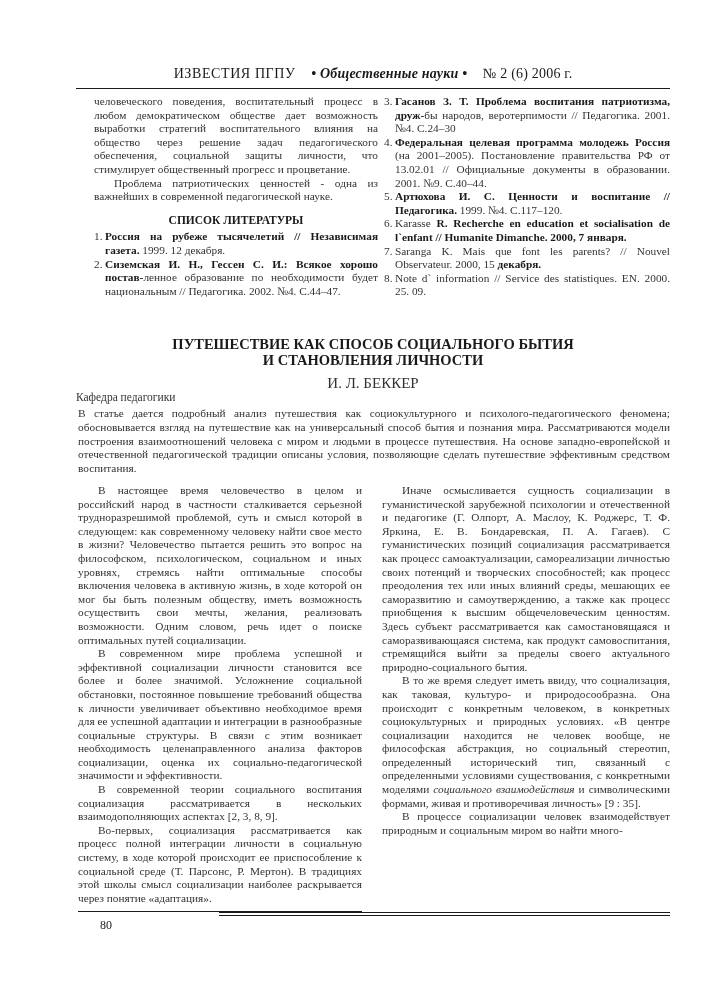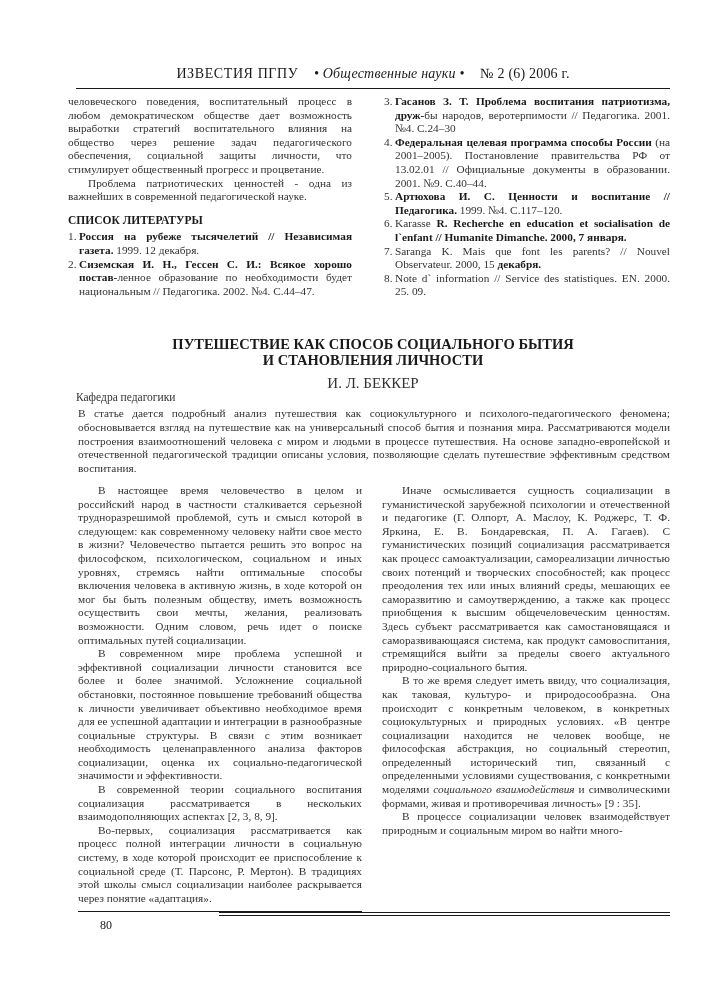--- a/index.html
+++ b/index.html
@@ -2,26 +2,26 @@
 <html><head>
 <meta charset="utf-8">
 <style>
   html, body { margin: 0; padding: 0; background: #ffffff; }
   body { width: 709px; height: 1003px; position: relative; overflow: hidden;
          font-family: "Liberation Serif", "DejaVu Serif", serif; color: #2b2b2b; }
   .abs { position: absolute; }
   .header { left: 76px; top: 66px; width: 594px; height: 20px; text-align: center;
             font-size: 14px; color: #1a1a1a; letter-spacing: 0.2px; }
   .header .journal { letter-spacing: 0.6px; }
-  .header .section { font-style: italic; font-weight: normal; margin: 0 12px; text-align: right; }
+  .header .section { font-style: italic; font-weight: bold; margin: 0 12px; text-align: right; }
   .header-rule { left: 76px; top: 88px; width: 594px; height: 0; border-top: 1.3px solid #1a1a1a; }
   .col { font-size: 11.3px; line-height: 13.6px; text-align: justify; color: #333; }
   .col p { margin: 0; }
   .indent { text-indent: 20px; }
-  .refs-title { font-weight: bold; font-size: 11.5px; margin: 10px 0 3px 0; color: #1a1a1a; }
+  .refs-title { text-align: center; font-weight: bold; font-size: 11.5px; margin: 10px 0 3px 0; color: #1a1a1a; }
   .ref { position: relative; padding-left: 11px; margin: 0; }
   .ref .num { position: absolute; left: 0; top: 0; }
   .b { font-weight: bold; color: #1a1a1a; }
   .title { left: 76px; top: 336px; width: 594px; text-align: center; font-weight: bold;
            font-size: 14.5px; line-height: 16px; color: #1a1a1a; }
   .author { left: 76px; top: 375px; width: 594px; text-align: center; font-size: 15px; color: #333; }
   .dept { left: 76px; top: 391px; width: 594px; text-align: left; font-size: 11.5px; color: #333; }
   .abstract { left: 78px; top: 407px; width: 592px; font-size: 11.3px;
               line-height: 13.8px; text-align: justify; color: #333; }
   .foot-rule-left { left: 78px; top: 911px; width: 284px; border-top: 1.2px solid #1a1a1a; }
@@ -32,38 +32,38 @@
 </head>
 <body>
 
 <div class="abs header">
   <span class="journal">ИЗВЕСТИЯ ПГПУ</span>
   <span class="section">• Общественные науки •</span>
   <span>№ 2 (6) 2006 г.</span>
 </div>
 <div class="abs header-rule"></div>
 
-<div class="abs col" style="left:68px; top:95px; width:284px;">
+<div class="abs col" style="left:94px; top:95px; width:284px;">
   <p>человеческого поведения, воспитательный процесс в любом демократическом обществе дает возможность выработки стратегий воспитательного влияния на общество через решение задач педагогического обеспечения, социальной защиты личности, что стимулирует общественный прогресс и процветание.</p>
   <p class="indent">Проблема патриотических ценностей - одна из важнейших в современной педагогической науке.</p>
   <div class="refs-title">СПИСОК ЛИТЕРАТУРЫ</div>
   <div class="ref">
     <span class="num">1.</span><span class="b">Россия на рубеже тысячелетий // Независимая газета.</span><span> 1999. 12 декабря.</span>
   </div>
   <div class="ref">
     <span class="num">2.</span><span class="b">Сиземская  И. Н., Гессен С. И.: Всякое хорошо постав-</span><span>ленное образование по необходимости будет национальным // Педагогика. 2002. №4. С.44–47.</span>
   </div>
 </div>
 
 <div class="abs col" style="left:384px; top:95px; width:286px;">
   <div class="ref">
     <span class="num">3.</span><span class="b">Гасанов З. Т. Проблема воспитания патриотизма, друж-</span><span>бы народов, веротерпимости // Педагогика. 2001. №4. С.24–30</span>
   </div>
   <div class="ref">
-    <span class="num">4.</span><span class="b">Федеральная целевая программа способы России</span><span> (на 2001–2005). Постановление правительства РФ от 13.02.01 // Официальные документы в образовании. 2001. №9. С.40–44.</span>
+    <span class="num">4.</span><span class="b">Федеральная целевая программа молодежь Россия</span><span> (на 2001–2005). Постановление правительства РФ от 13.02.01 // Официальные документы в образовании. 2001. №9. С.40–44.</span>
   </div>
   <div class="ref">
     <span class="num">5.</span><span class="b">Артюхова И. С. Ценности и воспитание // Педагогика.</span><span> 1999. №4. С.117–120.</span>
   </div>
   <div class="ref">
     <span class="num">6.</span><span>Karasse </span><span class="b">R. Recherche en education et socialisation de l`enfant // Humanite Dimanche. 2000, 7 января.</span>
   </div>
   <div class="ref">
     <span class="num">7.</span><span>Saranga K. Mais que font les parents? // Nouvel Observateur. 2000, 15 </span><span class="b">декабря.</span>
   </div>

